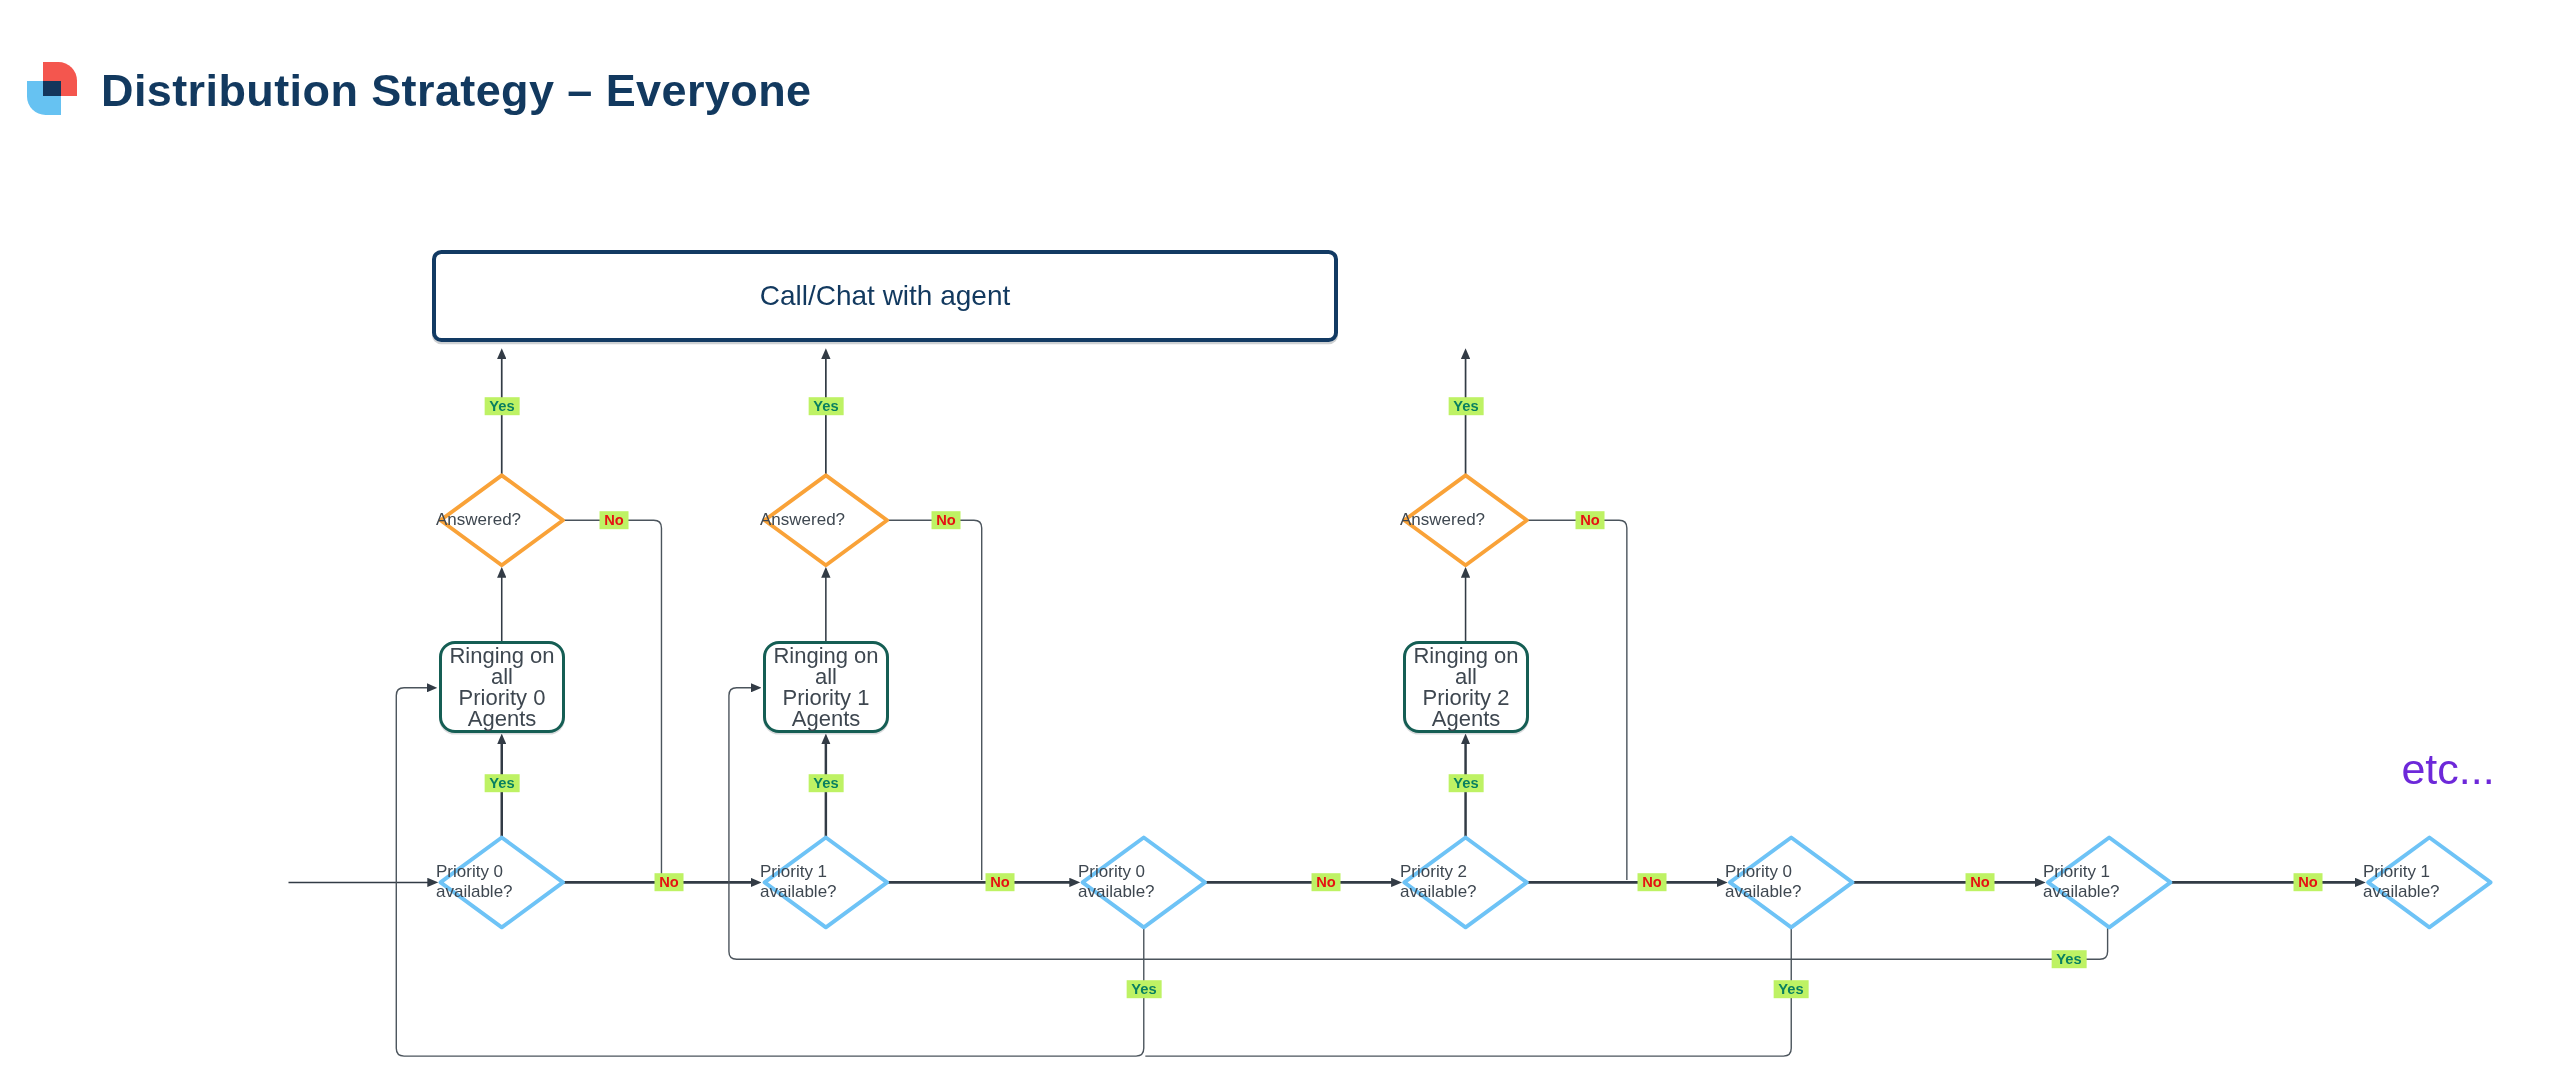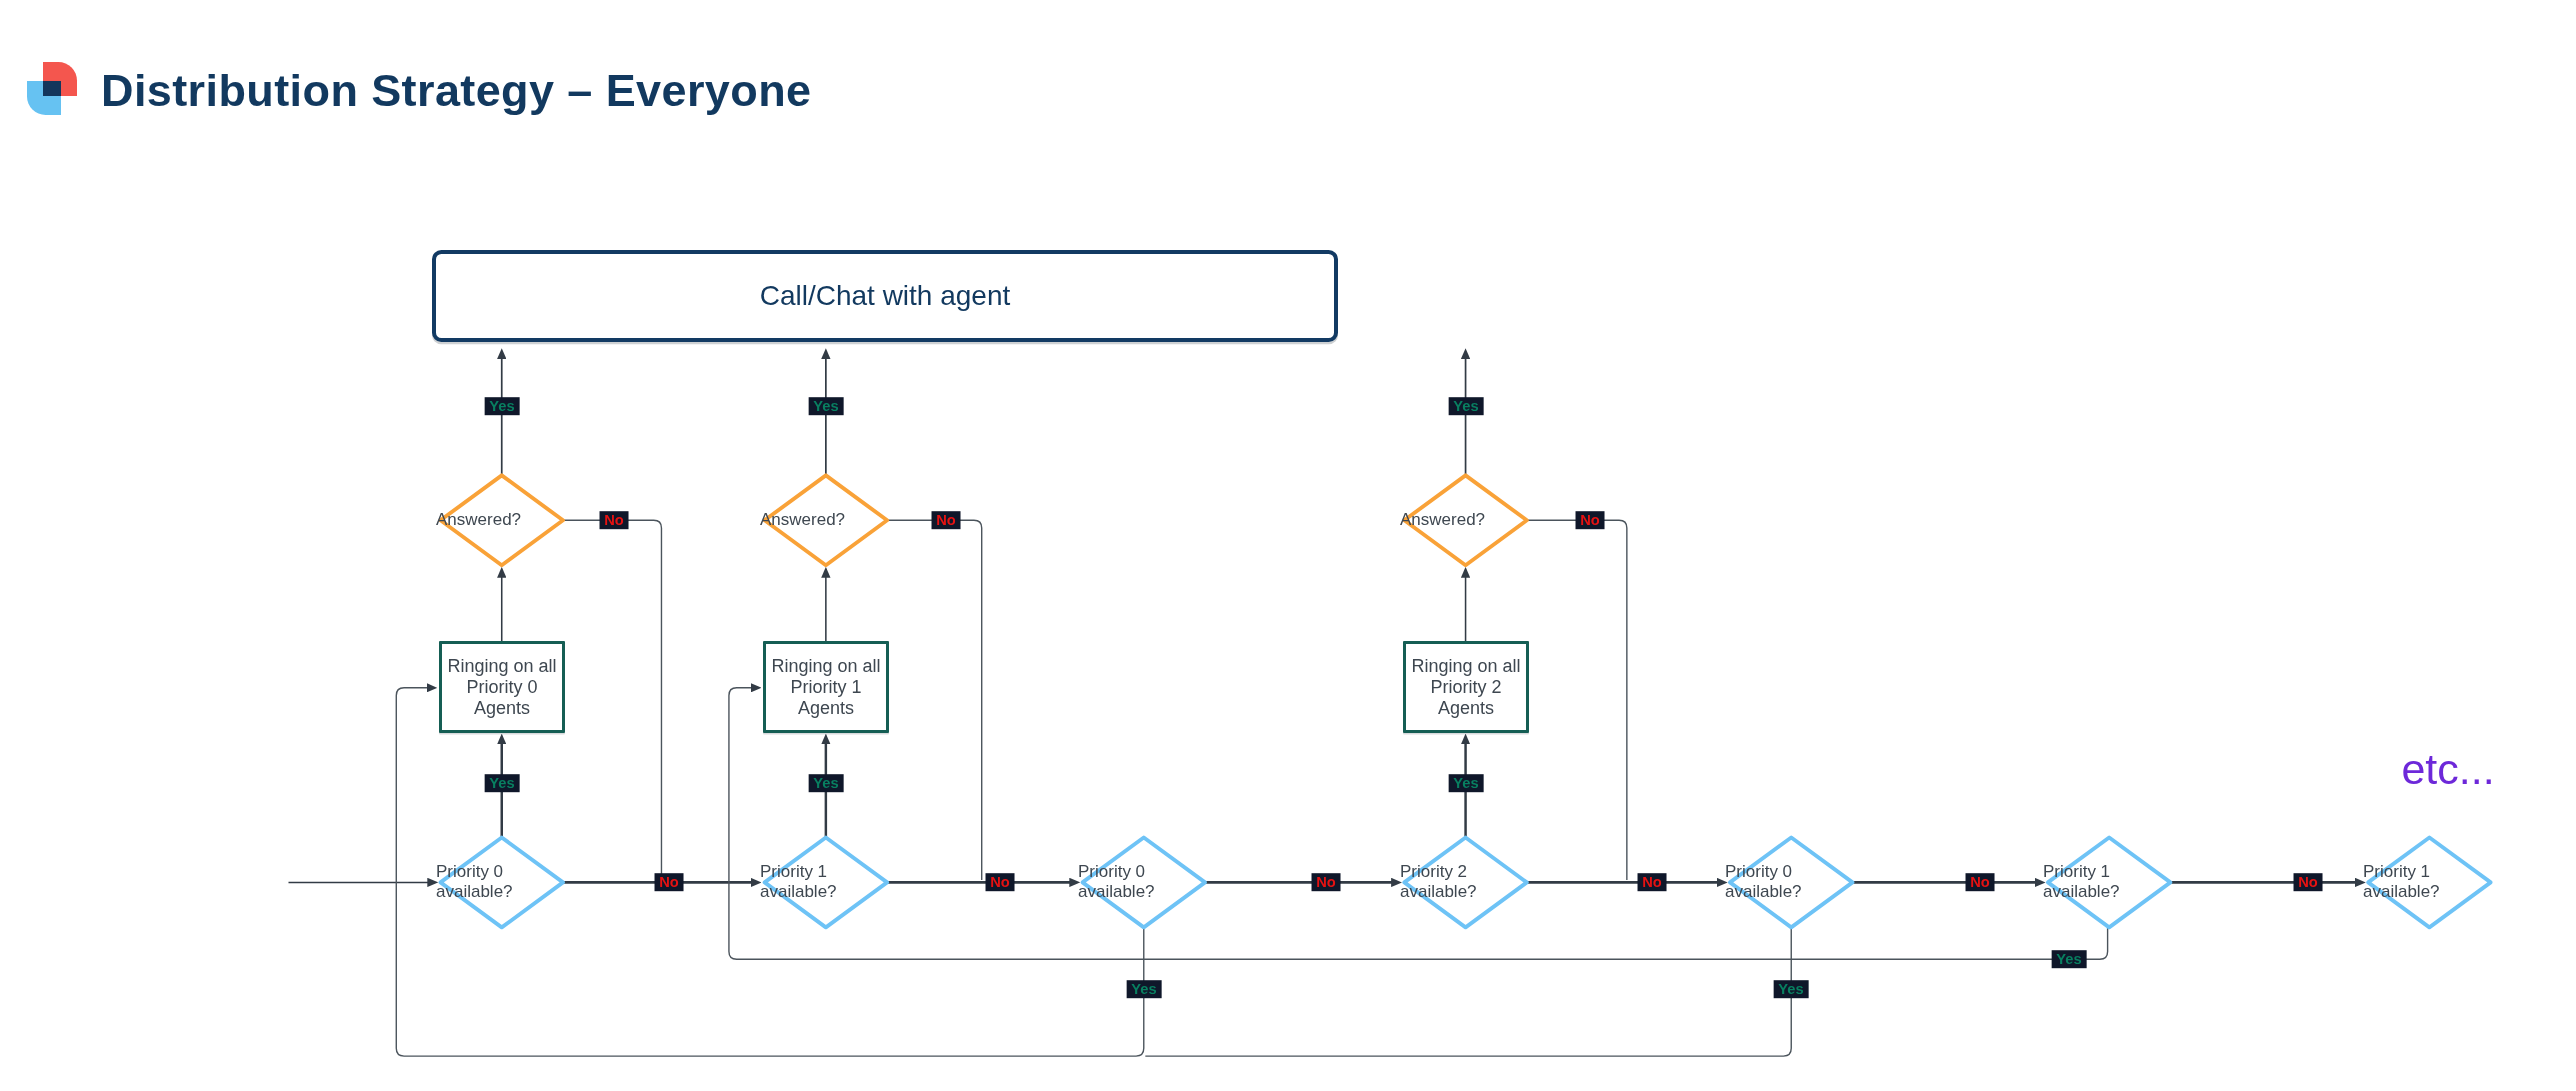--- a/index.html
+++ b/index.html
@@ -13,29 +13,29 @@
   .logo .red{position:absolute;left:15.5px;top:0;width:34px;height:34px;background:#f4564e;
              border-top-right-radius:18.6px;}
   .logo .blue{position:absolute;left:0;top:19.4px;width:34px;height:34px;background:#66c2f2;
               border-bottom-left-radius:18.6px;}
   .logo .overlap{position:absolute;left:15.5px;top:19.4px;width:18.6px;height:14.7px;background:#14365c;}
 
   .node{position:absolute;display:flex;align-items:center;justify-content:center;
         text-align:center;background:#ffffff;box-sizing:border-box;}
   .terminator{border:4.7px solid #123a63;border-radius:9.3px;color:#12395f;font-size:28px;
               box-shadow:0 2.3px 0 rgba(60,70,80,0.25);}
-  .process{border:3.1px solid #155e54;border-radius:1px;color:#3e4750;font-size:18px;
+  .process{border:3.1px solid #155e54;border-radius:16px;color:#3e4750;font-size:22px;
            line-height:21px;box-shadow:0 1.6px 0 rgba(60,70,80,0.2);}
   .stack span{display:block;}
 
   .diamond-label{position:absolute;transform:translate(-50%,-50%);width:132px;text-align:left;
                  font-size:17px;line-height:20px;color:#3e4750;}
   .diamond-label .stack span{display:block;}
 
-  .vlabel{position:absolute;transform:translate(-50%,-50%);background:#0f172a;
+  .vlabel{position:absolute;transform:translate(-50%,-50%);background:#bef264;
           padding:0.8px 4.7px;font-size:14.7px;font-weight:bold;white-space:nowrap;}
   .yes{color:#087f60;}
   .no{color:#e51212;}
 
   .etc{position:absolute;transform:translate(-50%,-50%);font-size:43px;color:#6d28d9;
        white-space:nowrap;}
 </style>
 </head>
 <body>
 

